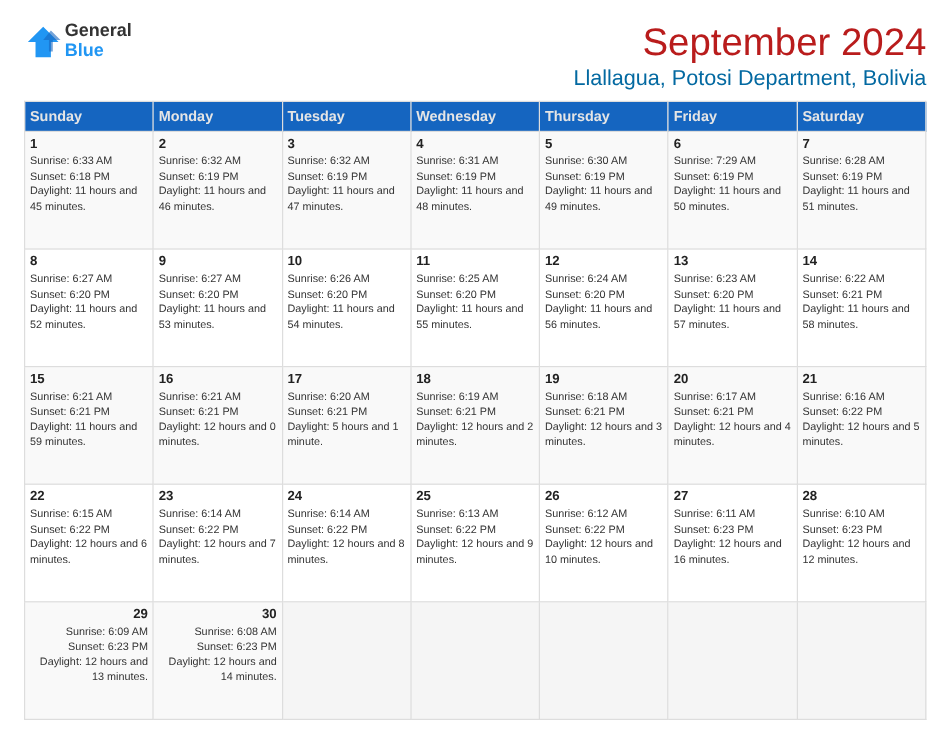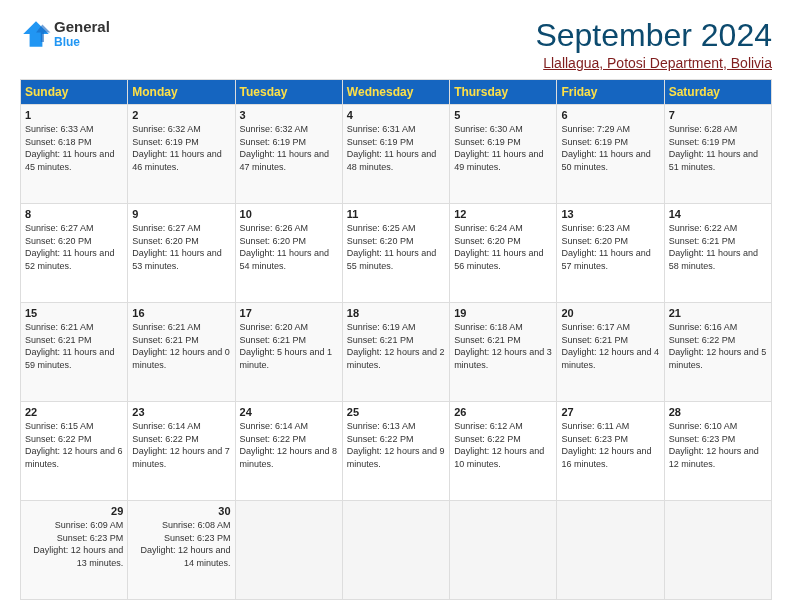--- a/index.html
+++ b/index.html
@@ -32,54 +32,53 @@
       display: flex;
       flex-direction: column;
       line-height: 1.1;
     }
     .logo-general {
       font-size: 15px;
       font-weight: bold;
       color: #333;
     }
     .logo-blue {
-      font-size: 12px;
+      font-size: 15px;
       font-weight: bold;
       color: #2196F3;
     }
     .logo-icon {
       width: 32px;
       height: 32px;
       margin-right: 2px;
     }
     .title-block {
       text-align: right;
     }
     .month-title {
       font-size: 32px;
       font-weight: normal;
-      color: #0c4a6e;
+      color: #b91c1c;
       line-height: 1.1;
       margin-left: 29px;
     }
     .location {
-      font-size: 14px;
-      color: #7f1d1d;
+      font-size: 18px;
+      color: #0369a1;
       margin-top: 2px;
-      text-decoration: underline;
     }
     .calendar {
       width: 100%;
       border-collapse: collapse;
       flex: 1;
       table-layout: fixed;
     }
     .calendar thead tr th {
       background: #1565C0;
-      color: #fde047;
+      color: #e5e5e5;
       font-size: 12px;
       font-weight: bold;
       padding: 5px 4px;
       text-align: left;
       border: 1px solid #ddd;
     }
     .calendar tbody tr td {
       vertical-align: top;
       padding: 4px 4px;
       font-size: 9.5px;

